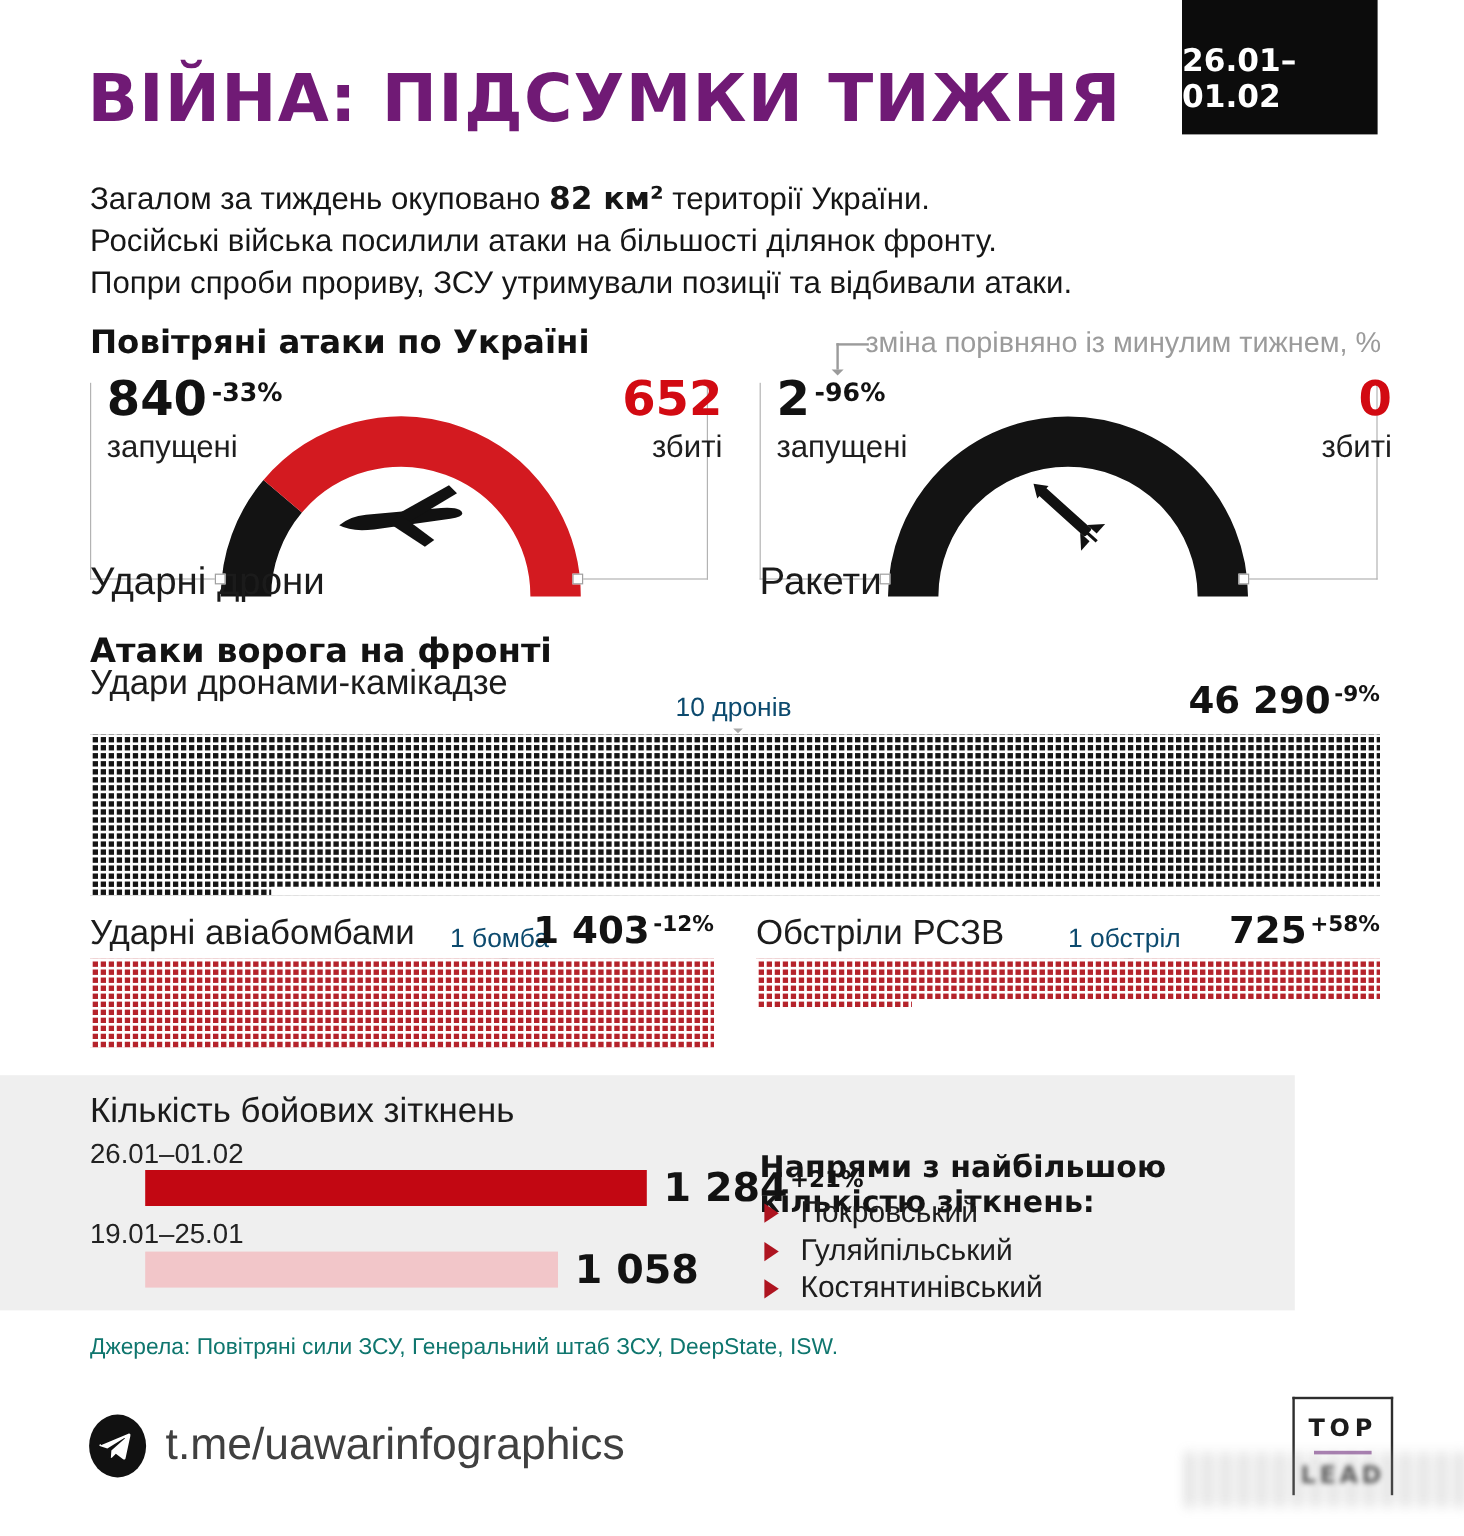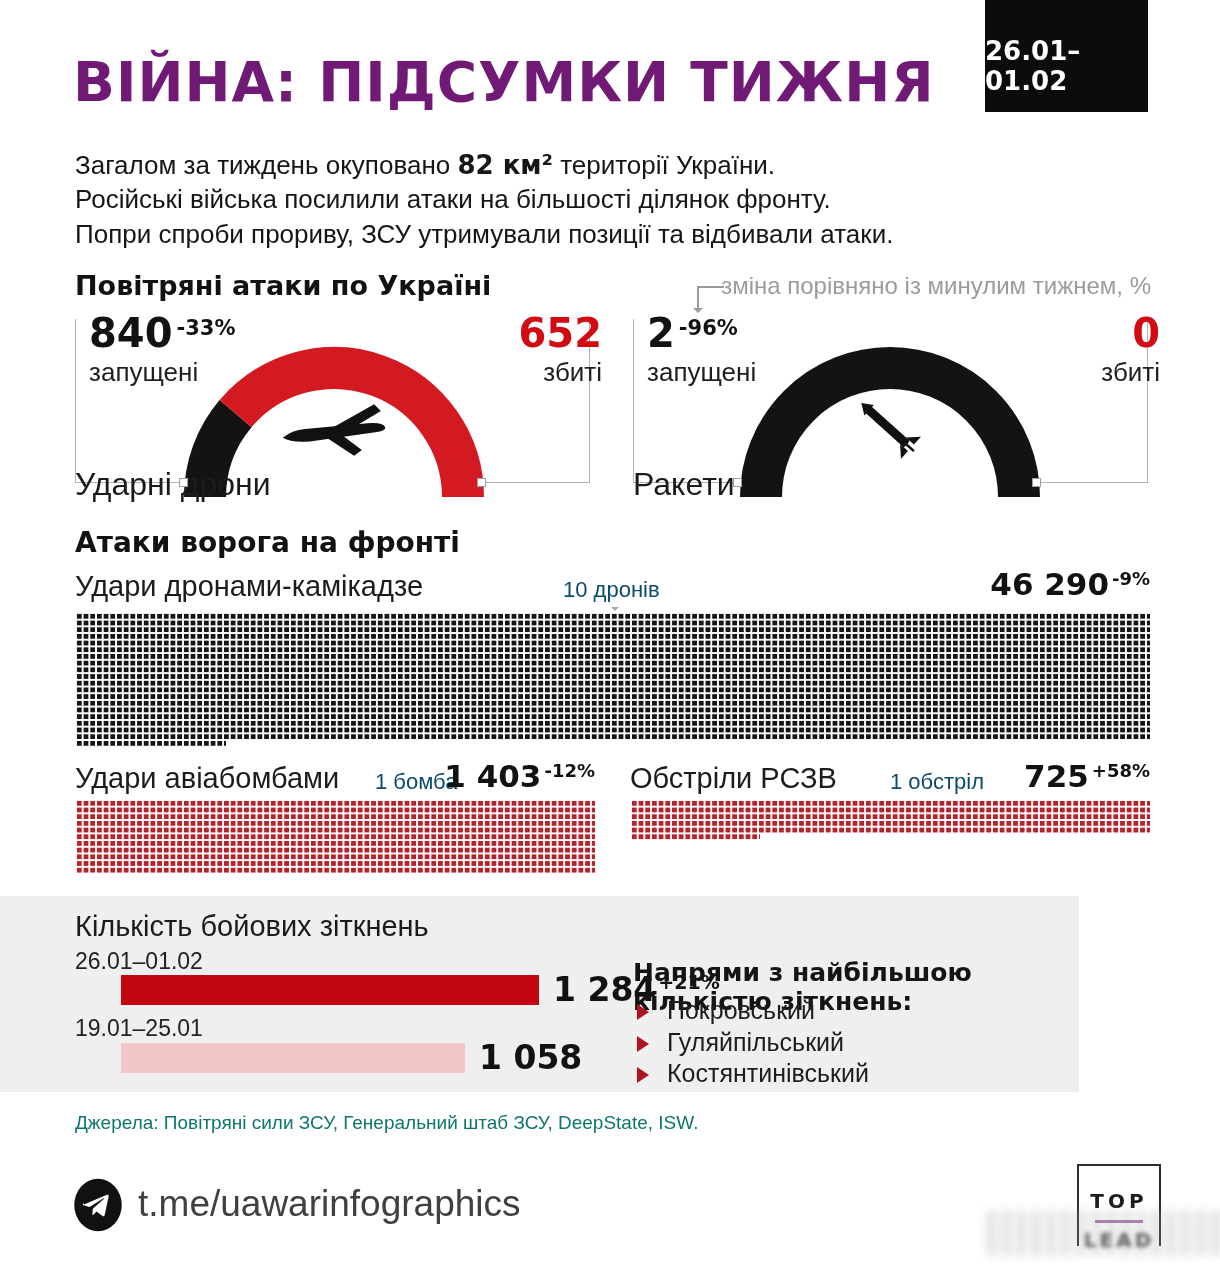--- a/index.html
+++ b/index.html
@@ -73,21 +73,21 @@
   .dir-item { position:absolute; left:637px; font-size:25px; color:#1d1d1d; }
   .dir-item .tri { display:inline-block; width:0; height:0; border:8px solid transparent; border-left:12px solid #ae1420;
                    margin-right:10px; vertical-align:-1px; }
 
   .sources { position:absolute; left:75px; top:1112px; font-size:19px; color:#0f766e; }
 
   
   .tg-icon { position:absolute; left:73px; top:1177px; }
   .tg-link { position:absolute; left:138px; top:1183px; font-size:37px; color:#404040; text-decoration:none; }
   .toplead { position:absolute; left:1077px; top:1164px; width:84px; height:82px;
-             border:2px solid #2e2e2e; border-bottom:none; text-align:center; padding-top:23px; background:transparent; }
+             border:2px solid #2e2e2e; border-bottom:none; text-align:center; padding-top:12px; background:transparent; }
   .toplead .top  { font-size:20px; letter-spacing:4px; color:#1c1c1c; }
   .toplead .line { width:48px; height:3px; background:#a77bb0; margin:7px auto 5px; }
   .toplead .lead { font-size:20px; letter-spacing:3px; color:#1c1c1c; filter:blur(2px); opacity:.8; }
   .smear { position:absolute; left:988px; top:1210px; width:232px; height:46px;
            background:repeating-linear-gradient(90deg, rgba(110,110,110,.55) 0 6px, rgba(235,235,235,.25) 6px 15px);
            filter:blur(5px); opacity:.55; }
 </style>
 </head>
 <body>
 
@@ -163,28 +163,28 @@
     </div>
     <div class="downed">
       <span class="big num red">0</span>
       <div class="lbl">збиті</div>
     </div>
     <div class="gname">Ракети</div>
   </div>
 
   <div class="sec-head" style="top:526px;font-size:28px">Атаки ворога на фронті</div>
 
-  <div class="rowlbl" style="left:75px;top:570px">Удари дронами-камікадзе</div>
+  <div class="rowlbl" style="left:75px;top:553px">Удари дронами-камікадзе</div>
   <div class="unit" style="left:563px;top:577px">10 дронів</div>
   <div class="rowval num" style="right:70px;top:566px">
     <span class="v">46 290</span><span class="c">-9%</span>
   </div>
   <div class="dm dm-black" id="m-kami" style="left:75px;top:612px;width:1075px;height:134px"></div>
 
-  <div class="rowlbl" style="left:75px;top:762px">Удари авіабомбами</div>
+  <div class="rowlbl" style="left:75px;top:762px">Ударні авіабомбами</div>
   <div class="unit" style="left:375px;top:769px">1 бомба</div>
   <div class="rowval num" style="right:625px;top:758px">
     <span class="v">1 403</span><span class="c">-12%</span>
   </div>
   <div class="dm dm-red" style="left:75px;top:799px;width:520px;height:74px"></div>
 
   <div class="rowlbl" style="left:630px;top:762px">Обстріли РСЗВ</div>
   <div class="unit" style="left:890px;top:769px">1 обстріл</div>
   <div class="rowval num" style="right:70px;top:758px">
     <span class="v">725</span><span class="c">+58%</span>

